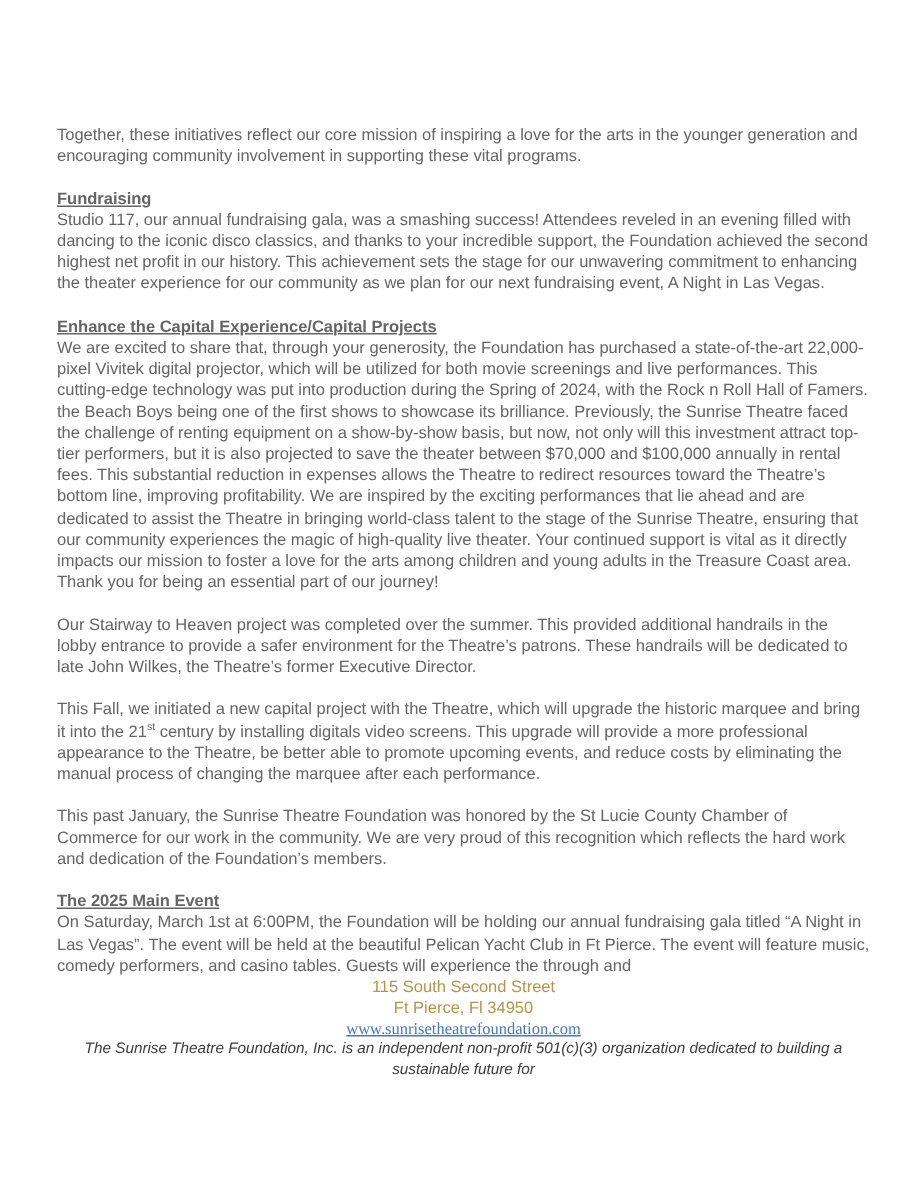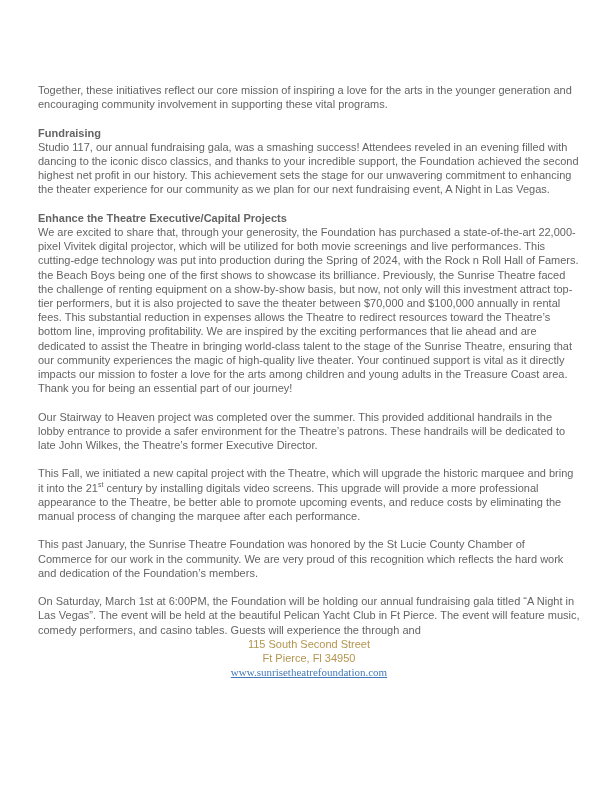--- a/index.html
+++ b/index.html
@@ -11,21 +11,21 @@
   .page {
     box-sizing: border-box;
     width: 612px; height: 640px;
     padding: 83px 32px 0 38px;
     font-family: "Liberation Sans", sans-serif;
     font-size: 11px;
     line-height: 14.2px;
     color: var(--body-text, #646464);
   }
   .body-text .para { margin: 0 0 14.2px 0; }
-  .body-text .heading { font-weight: bold; margin: 0; }
+  .body-text .heading { font-weight: bold; margin: 0; text-decoration: underline; }
   .body-text b { font-weight: normal; }
   .body-text sup { font-size: 7px; line-height: 0; vertical-align: super; }
   .page-footer { margin-top: -14.2px; text-align: center; }
   .addr {
     font-family: Liberation Sans, sans-serif;
     font-size: 11px; line-height: 14px;
     color: var(--address-gold, #B3954E);
   }
   .site { font-family: "Liberation Serif", serif; font-size: 11px; line-height: 14px; }
   .site a { color: var(--link-blue, #4379B8); text-decoration: underline; cursor: pointer; }
@@ -37,25 +37,27 @@
   }
 </style>
 </head>
 <body>
 
 <div class="page">
   <main class="body-text">
       <p class="para"><span>Together, these initiatives reflect our core mission of inspiring a love for the arts in the younger generation and encouraging community involvement in supporting these vital programs.</span></p>
       <div class="heading">Fundraising</div>
       <p class="para"><b>Studio 117</b><span>, our annual fundraising gala, was a smashing success! Attendees reveled in an evening filled with dancing to the iconic disco classics, and thanks to your incredible support, the Foundation achieved the second highest net profit in our history. This achievement sets the stage for our unwavering commitment to enhancing the theater experience for our community as we plan for our next fundraising event, </span><b>A Night in Las Vegas</b><span>.</span></p>
-      <div class="heading">Enhance the Theatre Executive/Capital Projects</div>
+      <div class="heading">Enhance the Capital Experience/Capital Projects</div>
       <p class="para"><span>We are excited to share that, through your generosity, the Foundation has purchased a state-of-the-art 22,000-pixel </span><b>Vivitek digital projector</b><span>, which will be utilized for both movie screenings and live performances. This cutting-edge technology was put into production during the Spring of 2024, with the Rock n Roll Hall of Famers. the Beach Boys being one of the first shows to showcase its brilliance. Previously, the Sunrise Theatre faced the challenge of renting equipment on a show-by-show basis, but now, not only will this investment attract top-tier performers, but it is also projected to save the theater between $70,000 and $100,000 annually in rental fees. This substantial reduction in expenses allows the Theatre to redirect resources toward the Theatre’s bottom line, improving profitability. We are inspired by the exciting performances that lie ahead and are dedicated to assist the Theatre in bringing world-class talent to the stage of the Sunrise Theatre, ensuring that our community experiences the magic of high-quality live theater. Your continued support is vital as it directly impacts our mission to foster a love for the arts among children and young adults in the Treasure Coast area. Thank you for being an essential part of our journey!</span></p>
       <p class="para"><span>Our </span><b>Stairway to Heaven</b><span> project was completed over the summer. This provided additional handrails in the lobby entrance to provide a safer environment for the Theatre’s patrons</span><b>.</b><span> These handrails will be dedicated to late John Wilkes, the Theatre’s former Executive Director.</span></p>
       <p class="para"><span>This Fall, we initiated a new capital project with the Theatre, which will upgrade the historic marquee and bring it into the 21</span><sup>st</sup><span> century by installing digitals video screens. This upgrade will provide a more professional appearance to the Theatre, be better able to promote upcoming events, and reduce costs by eliminating the manual process of changing the marquee after each performance.</span></p>
       <p class="para"><span>This past January, the Sunrise Theatre Foundation was honored by the St Lucie County Chamber of Commerce for our work in the community. We are very proud of this recognition which reflects the hard work and dedication of the Foundation’s members.</span></p>
+      <div class="heading">The 2025 Main Event</div>
       <p class="para"><span>On Saturday, March 1st at 6:00PM, the Foundation will be holding our annual fundraising gala titled “A Night in Las Vegas”. The event will be held at the beautiful </span><b>Pelican Yacht Club</b><span> in Ft Pierce. The event will feature music, comedy performers, and casino tables. Guests will experience the through and</span></p>
     </main>
   <footer class="page-footer">
     <div class="addr">115 South Second Street</div>
     <div class="addr">Ft Pierce, Fl 34950</div>
     <div class="site"><a>www.sunrisetheatrefoundation.com</a></div>
+    <div class="disclaimer">The Sunrise Theatre Foundation, Inc. is an independent non-profit 501(c)(3) organization dedicated to building a sustainable future for</div>
   </footer>
 </div>
 
 </body></html>

